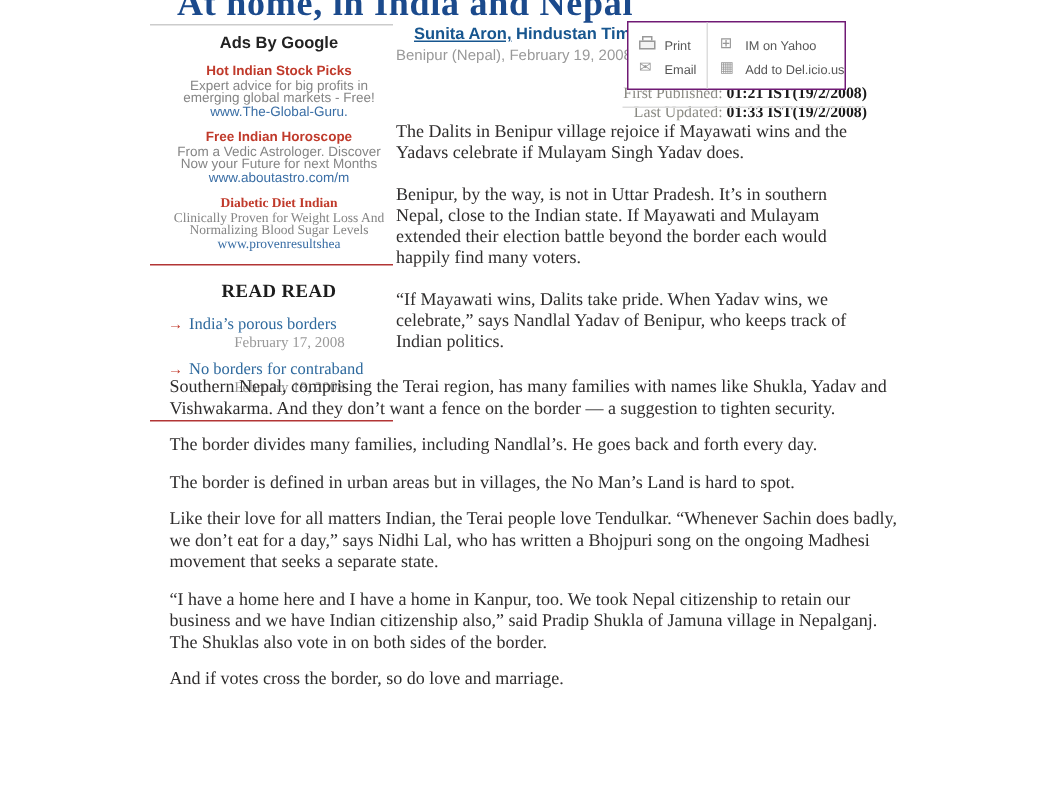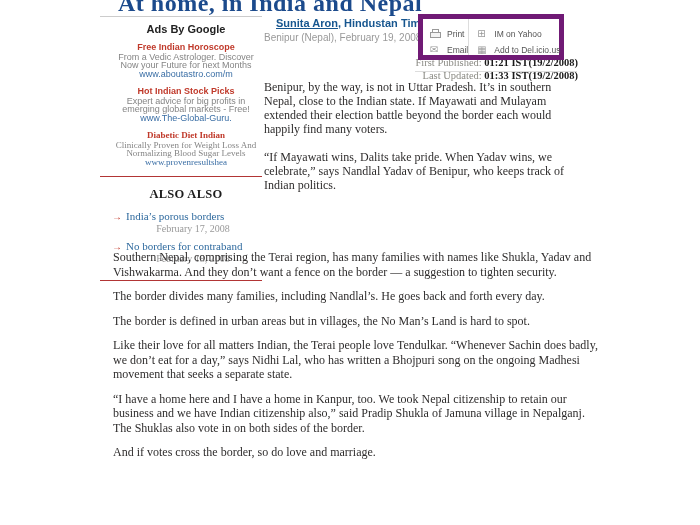--- a/index.html
+++ b/index.html
@@ -37,21 +37,21 @@
   .byline { font-family:"Liberation Sans", sans-serif; font-size:11px; font-weight:bold; color:#17568f; }
   .byline .author { text-decoration:underline; cursor:pointer;margin-left:12px; }
   .dateline { font-family:"Liberation Sans", sans-serif; font-size:10px; color:#999; margin-top:3px; }
   .pub { margin-top:13px; font-size:10.5px; line-height:13px;text-align:right; }
   .pub .label { color:#8a8a83; }
   .pub .value { color:#1a1a1a; font-weight:bold; }
 
   
   .toolbar {
     position:absolute; left:418px; top:14px; width:146px; height:46px;
-    border:5px solid #701a75; background:#fff; display:flex; box-sizing:border-box;
+    border:1px solid #701a75; background:#fff; display:flex; box-sizing:border-box;
   }
   .tb-col { padding:7px 0 0 7px; box-sizing:border-box; }
   .tb-col.left { width:57px; border-right:1px solid #ddd; }
   .tb-col.right { flex:1; padding-left:8px; }
   .tb-item {
     height:16px; display:flex; align-items:center;
     font-family:"Liberation Sans", sans-serif; font-size:8.5px; color:#555;
     cursor:pointer; white-space:nowrap;
   }
   .tb-ico { width:13px; margin-right:4px; color:#999; font-family:"DejaVu Sans", sans-serif; font-size:10px; line-height:10px; flex:none; }
@@ -72,40 +72,40 @@
 
 <div class="page">
 
   <div class="headline">At home, in India and Nepal</div>
 
   <div class="sidebar">
     <div class="ads-box">
       <div class="ads-header">Ads By Google</div>
 
       <div class="ad">
+        <span class="ad-title">Hot Indian Stock Picks</span>
+        <span class="ad-desc">Expert advice for big profits in emerging global markets - Free!</span>
+        <span class="ad-url">www.The-Global-Guru.</span>
+      </div>
+      <div class="ad">
         <span class="ad-title">Free Indian Horoscope</span>
         <span class="ad-desc">From a Vedic Astrologer. Discover Now your Future for next Months</span>
         <span class="ad-url">www.aboutastro.com/m</span>
-      </div>
-      <div class="ad">
-        <span class="ad-title">Hot Indian Stock Picks</span>
-        <span class="ad-desc">Expert advice for big profits in emerging global markets - Free!</span>
-        <span class="ad-url">www.The-Global-Guru.</span>
       </div>
       <div class="ad" style="margin-bottom:2px;font-family:Liberation Serif, serif;">
         <span class="ad-title">Diabetic Diet Indian</span>
         <span class="ad-desc">Clinically Proven for Weight Loss And Normalizing Blood Sugar Levels</span>
         <span class="ad-url">www.provenresultshea</span>
       </div>
     </div>
 
     <hr class="red-rule">
 
     <div class="also-box">
-      <div class="also-header">ALSO ALSO</div>
+      <div class="also-header">READ READ</div>
 
       <div class="ar-item">
         <div class="ar-row">
           <span class="ar-arrow">→</span>
           <span class="ar-link">India’s porous borders</span>
         </div>
         <div class="ar-date">February 17, 2008</div>
       </div>
       <div class="ar-item">
         <div class="ar-row">
@@ -156,20 +156,21 @@
       <div class="tb-item">
         <span class="tb-ico">▦</span>
         <span>Add to Del.icio.us</span>
       </div>
     </div>
   </div>
 
   <div class="pub-rule"></div>
 
   <div class="col-paras">
+    <p>The Dalits in Benipur village rejoice if Mayawati wins and the Yadavs celebrate if Mulayam Singh Yadav does.</p>
     <p>Benipur, by the way, is not in Uttar Pradesh. It’s in southern Nepal, close to the Indian state. If Mayawati and Mulayam extended their election battle beyond the border each would happily find many voters.</p>
     <p>“If Mayawati wins, Dalits take pride. When Yadav wins, we celebrate,” says Nandlal Yadav of Benipur, who keeps track of Indian politics.</p>
   </div>
 
   <div class="full-paras">
     <p>Southern Nepal, comprising the Terai region, has many families with names like Shukla, Yadav and Vishwakarma. And they don’t want a fence on the border — a suggestion to tighten security.</p>
     <p>The border divides many families, including Nandlal’s. He goes back and forth every day.</p>
     <p>The border is defined in urban areas but in villages, the No Man’s Land is hard to spot.</p>
     <p>Like their love for all matters Indian, the Terai people love Tendulkar. “Whenever Sachin does badly, we don’t eat for a day,” says Nidhi Lal, who has written a Bhojpuri song on the ongoing Madhesi movement that seeks a separate state.</p>
     <p>“I have a home here and I have a home in Kanpur, too. We took Nepal citizenship to retain our business and we have Indian citizenship also,” said Pradip Shukla of Jamuna village in Nepalganj. The Shuklas also vote in on both sides of the border.</p>

